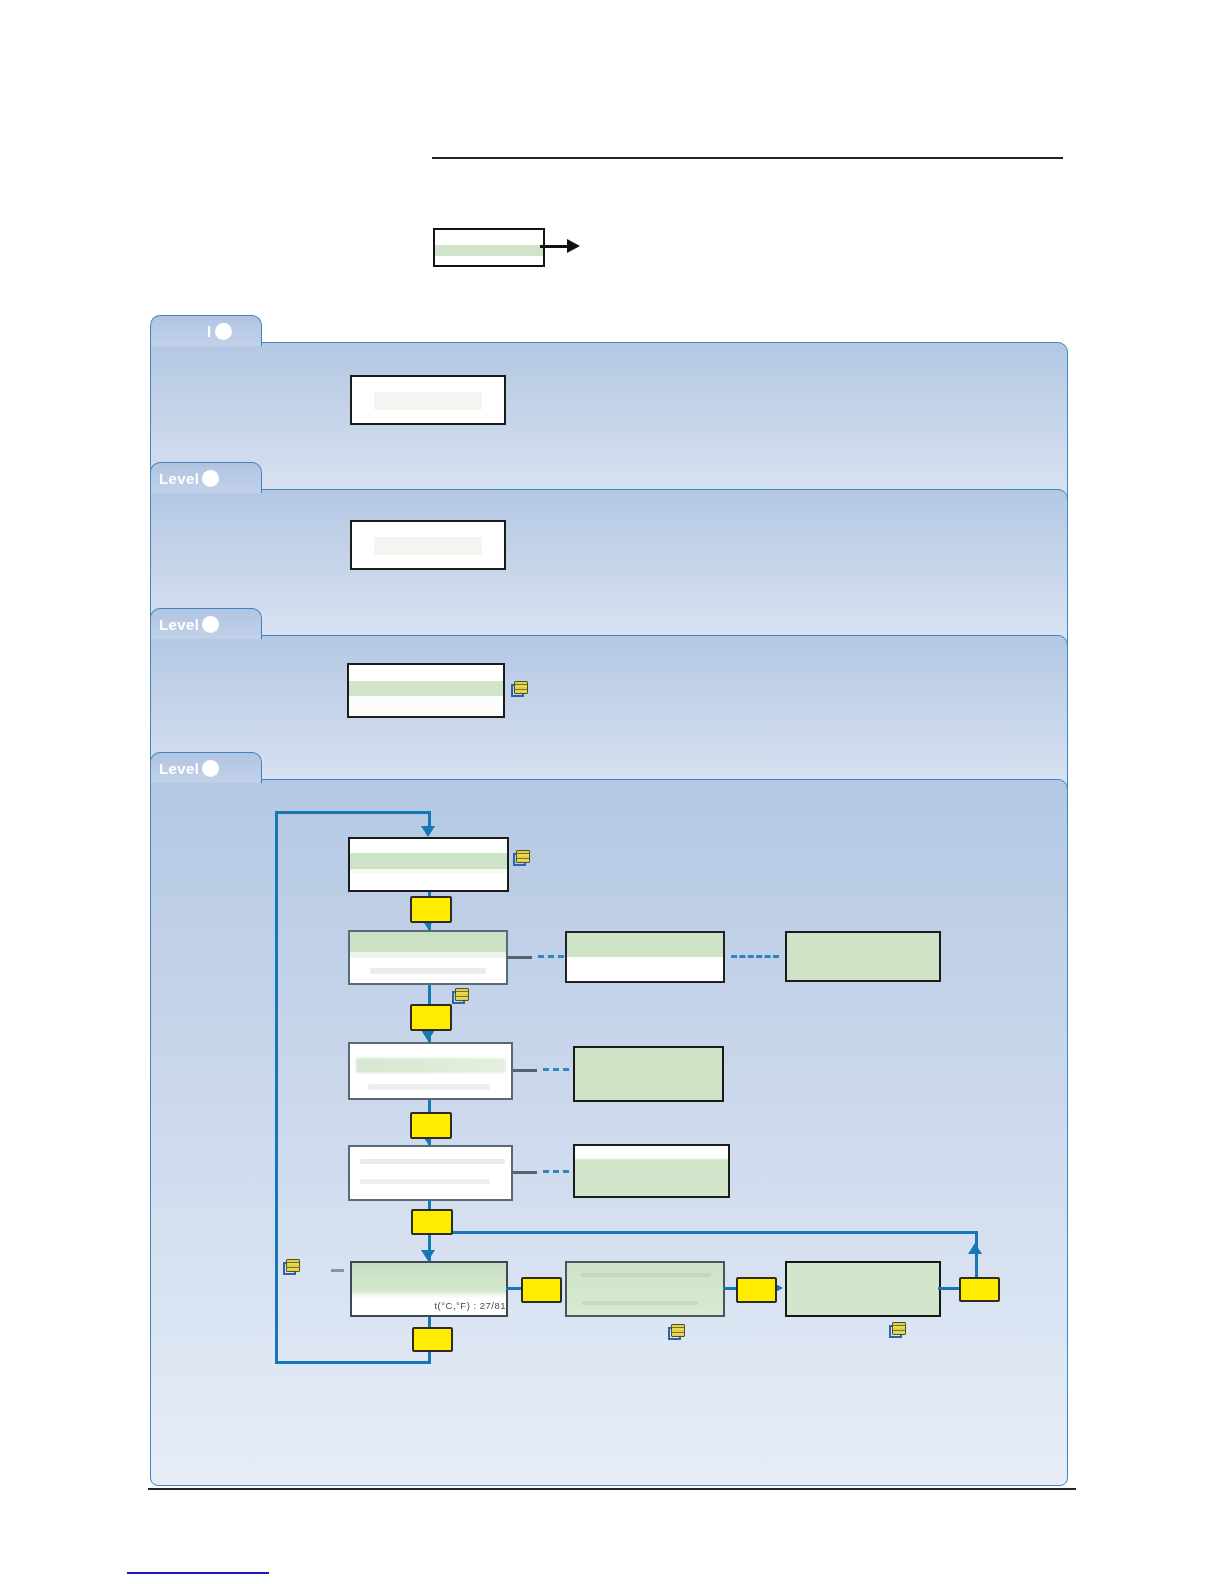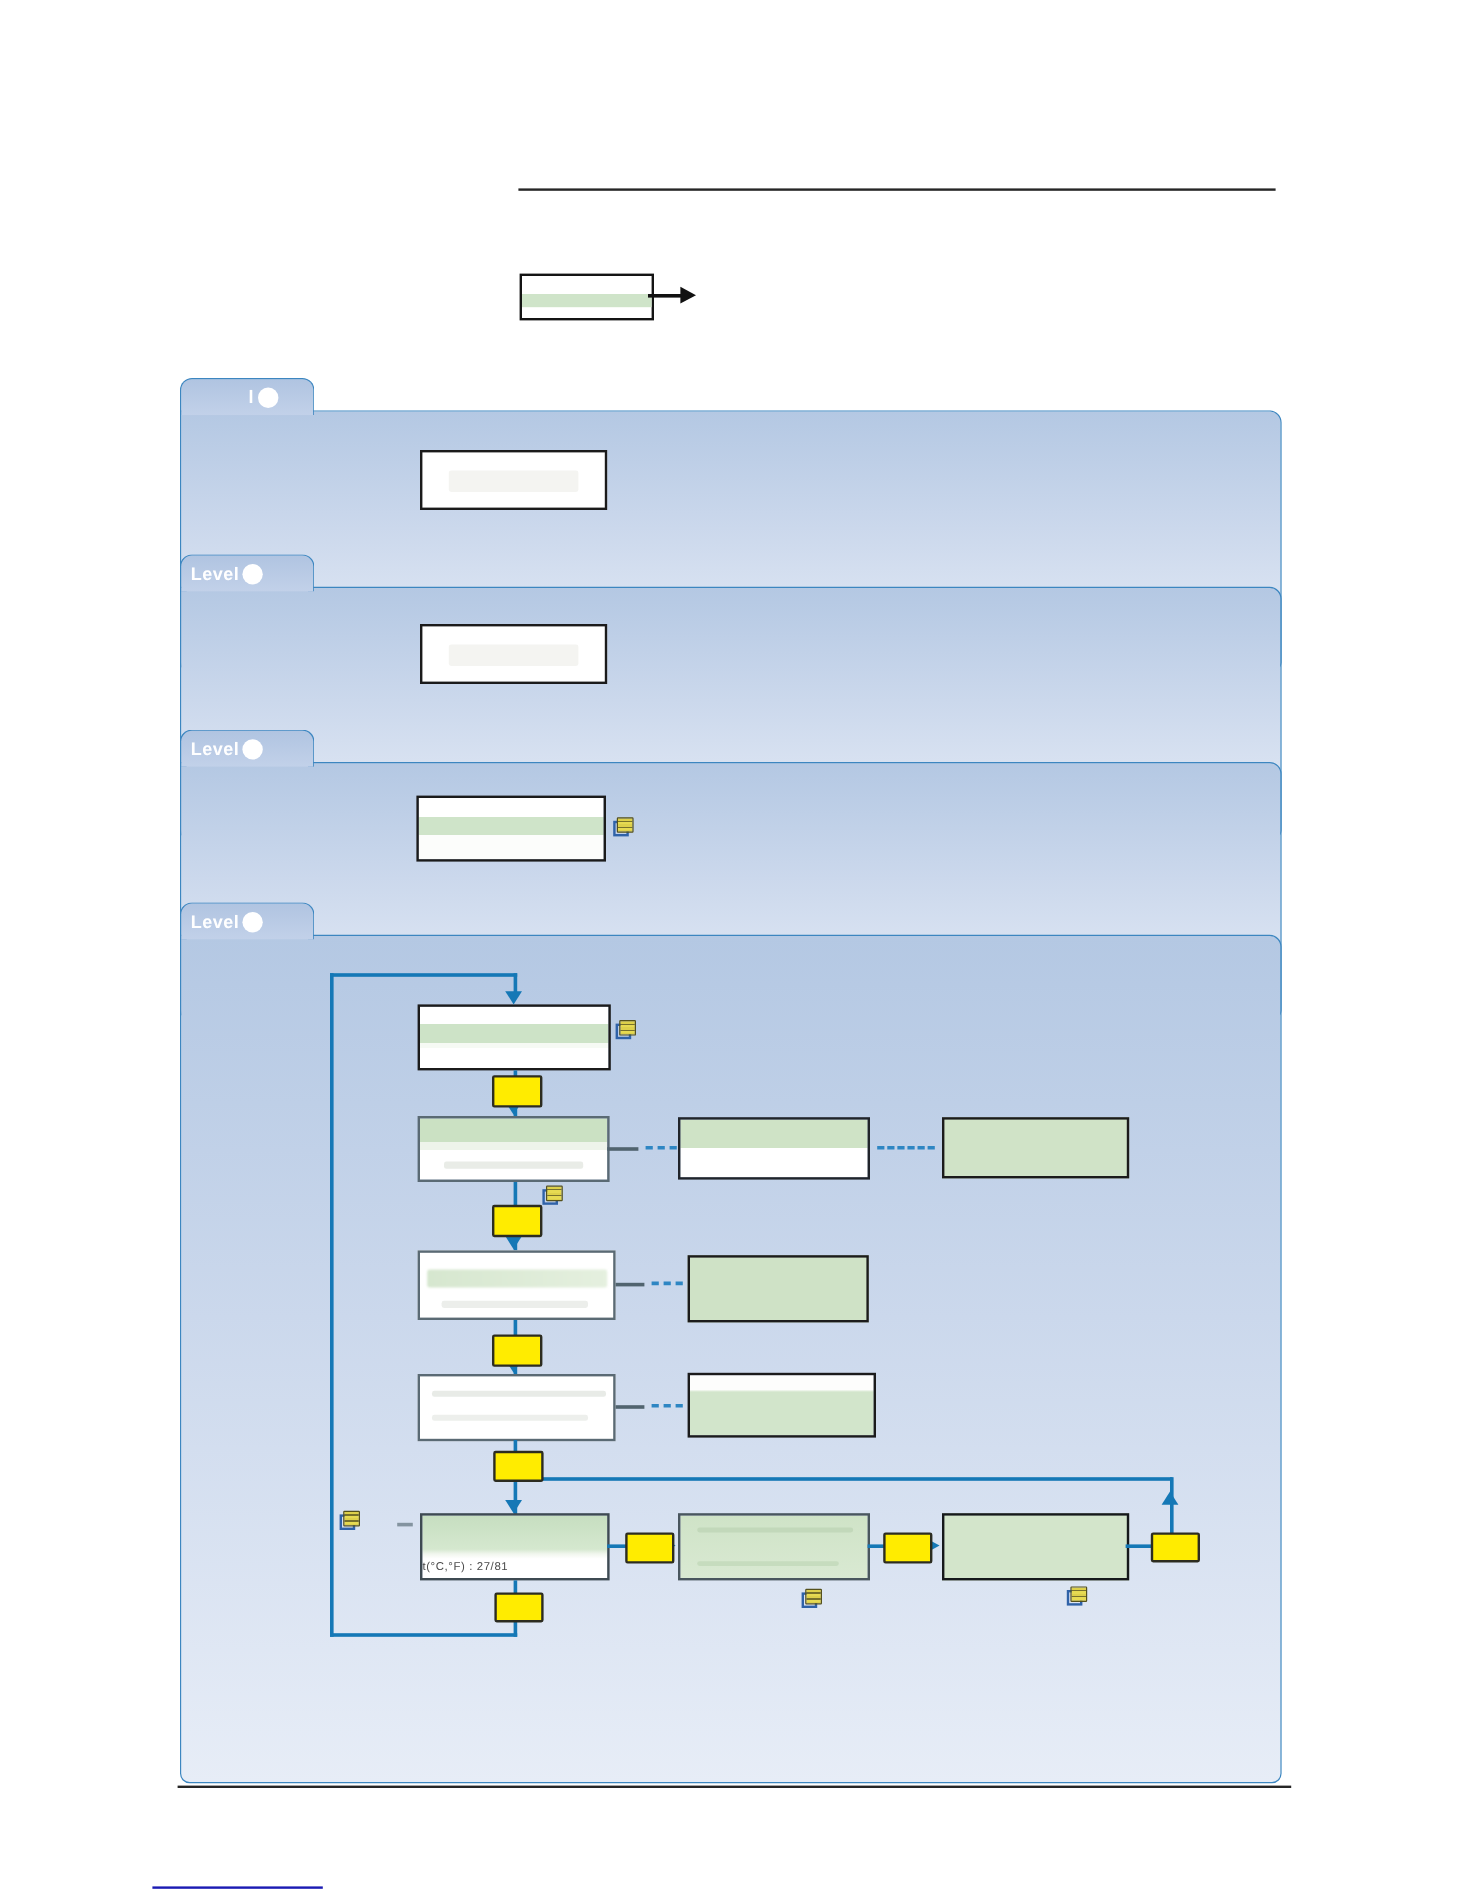--- a/index.html
+++ b/index.html
@@ -53,21 +53,21 @@
     background:repeating-linear-gradient(180deg,#ddd04a 0 2px,#77712b 2px 3px,#e6da52 3px 5px);
     border:1px solid #55511c;border-radius:1px;}
 
   
   .legend-box{position:absolute;background:#fff;border:2.5px solid #141414;box-sizing:border-box;z-index:3;}
   .legend-stripe{position:absolute;background:#cfe4c9;}
   .blk-line{position:absolute;height:2.5px;background:#111;z-index:4;}
   .blk-head{position:absolute;width:0;height:0;border-top:7px solid transparent;
     border-bottom:7px solid transparent;border-left:13px solid #111;z-index:4;}
 
-  .readout{position:absolute;left:0;right:0;bottom:4px;text-align:left;
+  .readout{position:absolute;left:0;right:0;bottom:4px;text-align:right;
     font-size:9.5px;color:#4a4a4a;letter-spacing:.5px;z-index:4;}
   .tick{position:absolute;background:#8494a0;z-index:3;}
 </style>
 </head>
 <body>
 
 <div class="page">
 
   <div class="rule" style="left:432px;top:157px;width:631px;"></div>
 

